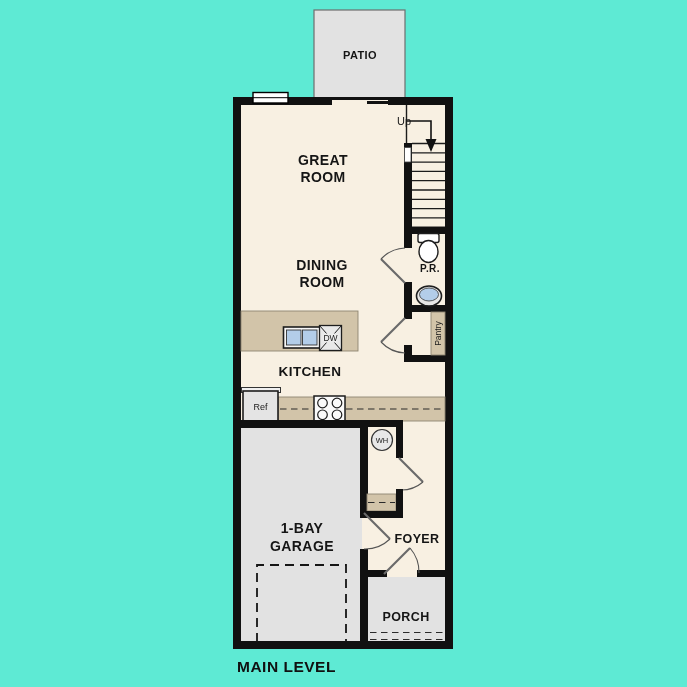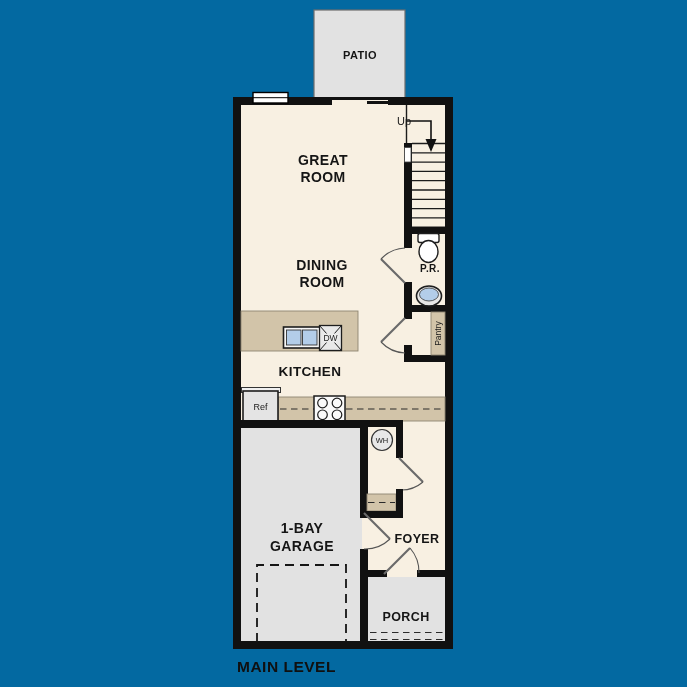--- a/index.html
+++ b/index.html
@@ -1,16 +1,16 @@
 <!DOCTYPE html>
 <html><head>
 <meta charset="utf-8">
 <style>
   html,body{margin:0;padding:0;background:#ffffff;}
-  .stage{position:relative;width:687px;height:687px;background:#0369a1;overflow:hidden;}
+  .stage{position:relative;width:687px;height:687px;background:#5eead4;overflow:hidden;}
   svg{display:block;}
   .wall{fill:#111111;}
   .floor{fill:#f8f0e2;}
   .gray{fill:#e2e2e2;stroke:#6e6e6e;stroke-width:1.2;}
   .graynb{fill:#e2e2e2;}
   .tan{fill:#d2c4a9;stroke:#8f8672;stroke-width:0.9;}
   .fixture{fill:#ffffff;stroke:#1d1d1d;stroke-width:1.4;}
   .fixgray{fill:#e9e9e9;stroke:#1d1d1d;stroke-width:1.3;}
   .door-leaf{stroke:#6a6a6a;stroke-width:2.2;fill:none;}
   .door-arc{stroke:#555555;stroke-width:1.1;fill:none;}

